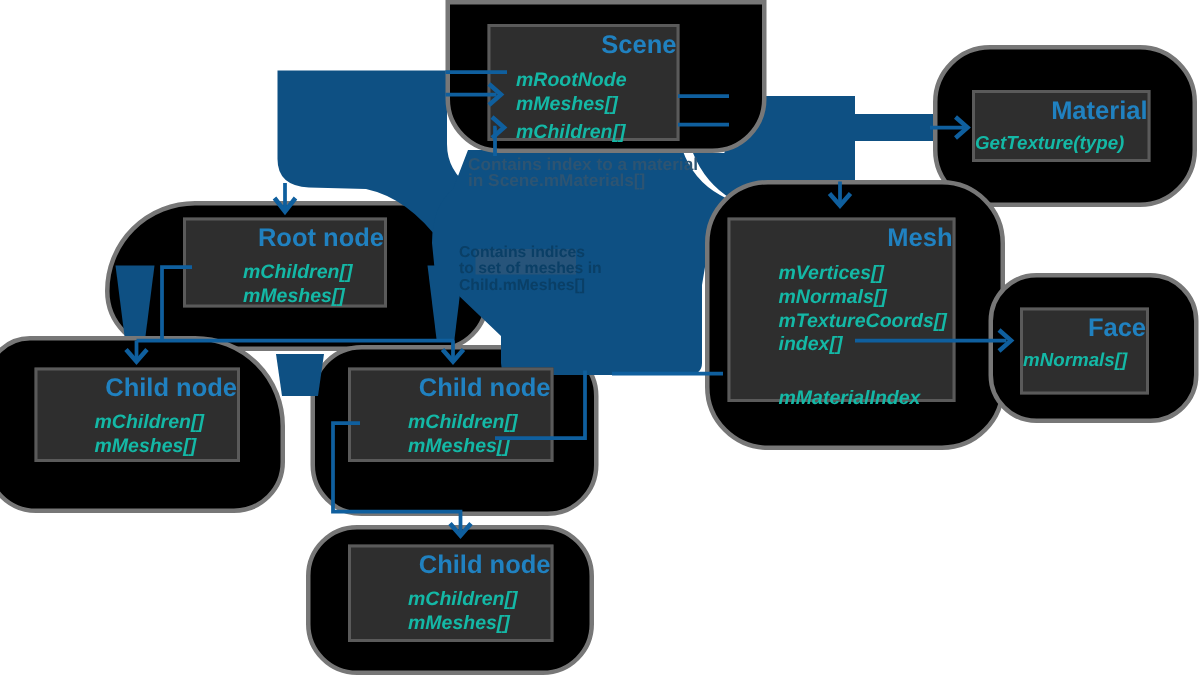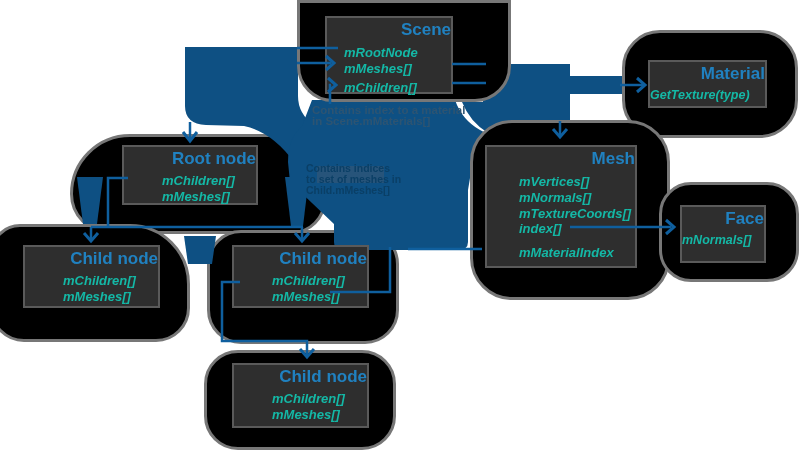--- a/index.html
+++ b/index.html
@@ -17,21 +17,21 @@
     font-weight:bold;font-size:17px;color:#2081c0;text-align:right;
     text-decoration-thickness:2px;text-decoration-color:#2081c0;
     text-underline-offset:3px;margin-top:2px;
   }
   .box .fields{
     margin-top:5px;padding-left:17px;font-weight:bold;font-style:italic;
     font-size:13px;line-height:16px;color:#14b8a6;white-space:nowrap;
   }
   .box.center .fields{padding-left:0;text-align:left;font-size:12.5px;margin-top:3px;}
   .box-scene .field:last-child{margin-top:3px;}
-  .box-mesh  .field:last-child{margin-top:8px;}
+  .box-mesh  .field:last-child{margin-top:20px;}
   .box-root .fields,.box-child .fields{padding-left:38px;line-height:15.5px;margin-top:4px;}
   .box-mesh .fields{padding-left:32px;line-height:15.8px;}
   
   .ann{position:absolute;z-index:7;font-weight:bold;white-space:nowrap;}
   .ann-material{left:312px;top:105px;font-size:11.5px;line-height:11px;color:#2d5472;}
   .ann-meshes{left:306px;top:163px;font-size:10.5px;line-height:11px;color:#0a3f66;}
   .ann-highlight{position:absolute;left:317px;top:166px;width:67px;height:17px;background:#27547a;z-index:6;}
 </style>
 </head>
 <body>

